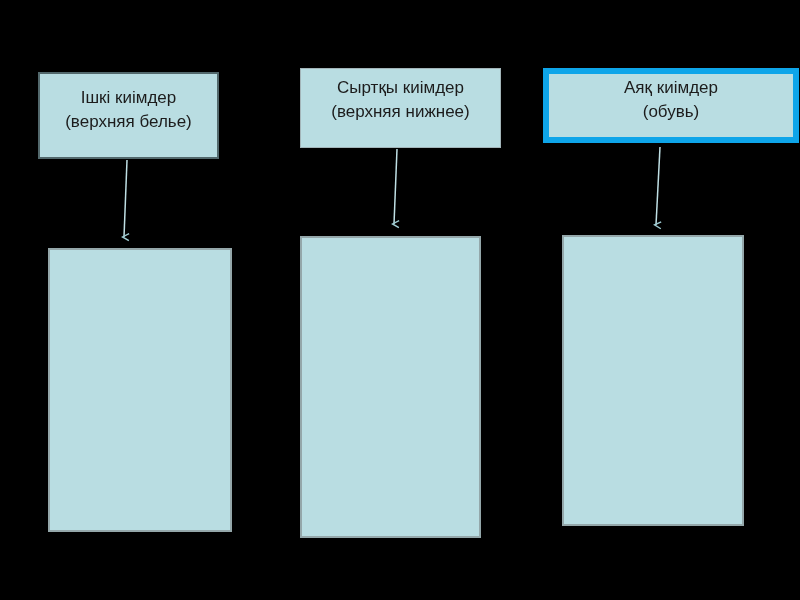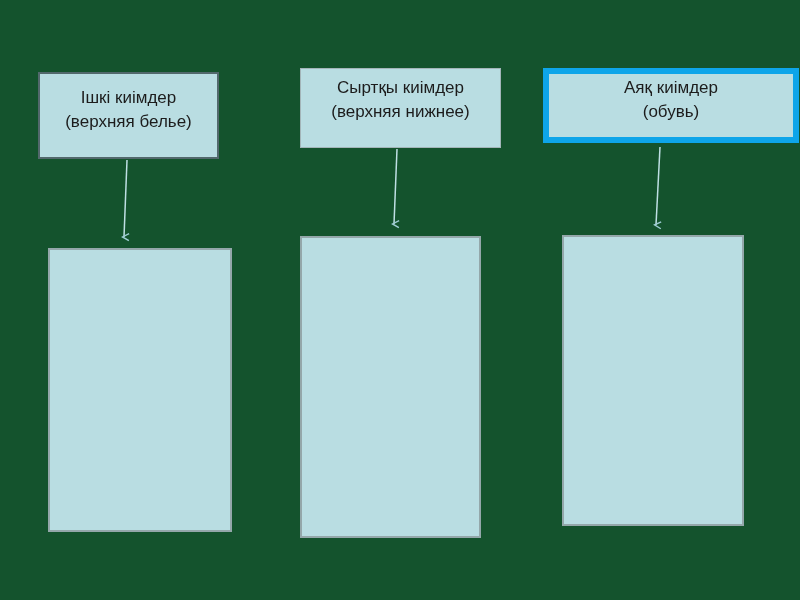--- a/index.html
+++ b/index.html
@@ -12,21 +12,21 @@
     background: #ffffff;
     font-family: "Liberation Sans", sans-serif;
     position: relative;
     overflow: hidden;
   }
   .slide {
     position: absolute;
     left: 0; top: 0;
     width: 800px;
     height: 600px;
-    background: #14532d;
+    background: #000000;
   }
   .label-box {
     position: absolute;
     background: #b9dde2;
     box-sizing: border-box;
     text-align: center;
     font-size: 17px;
     line-height: 24px;
     color: #1c1c1c;
   }

